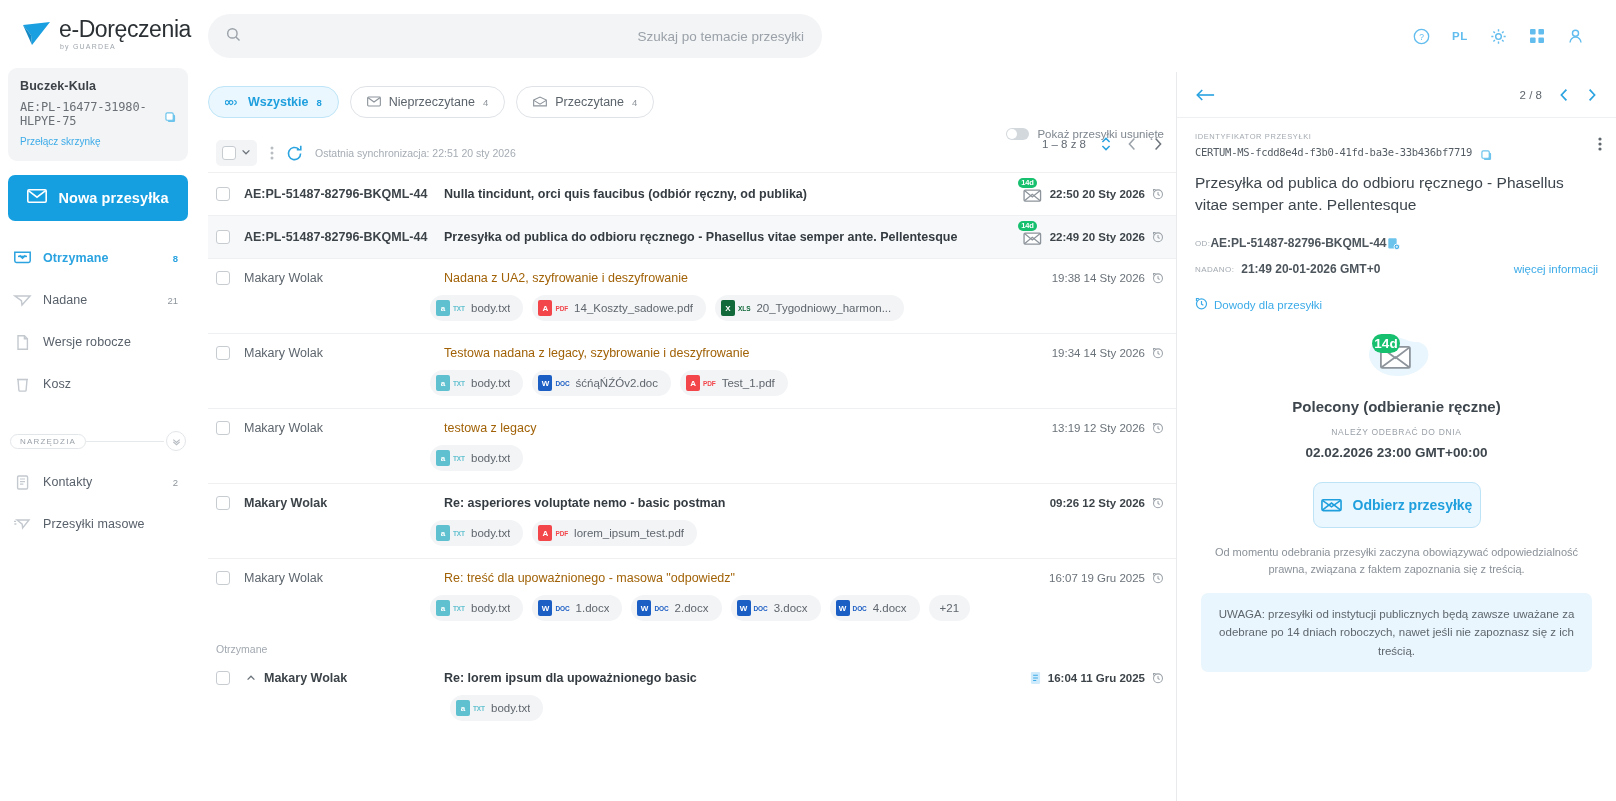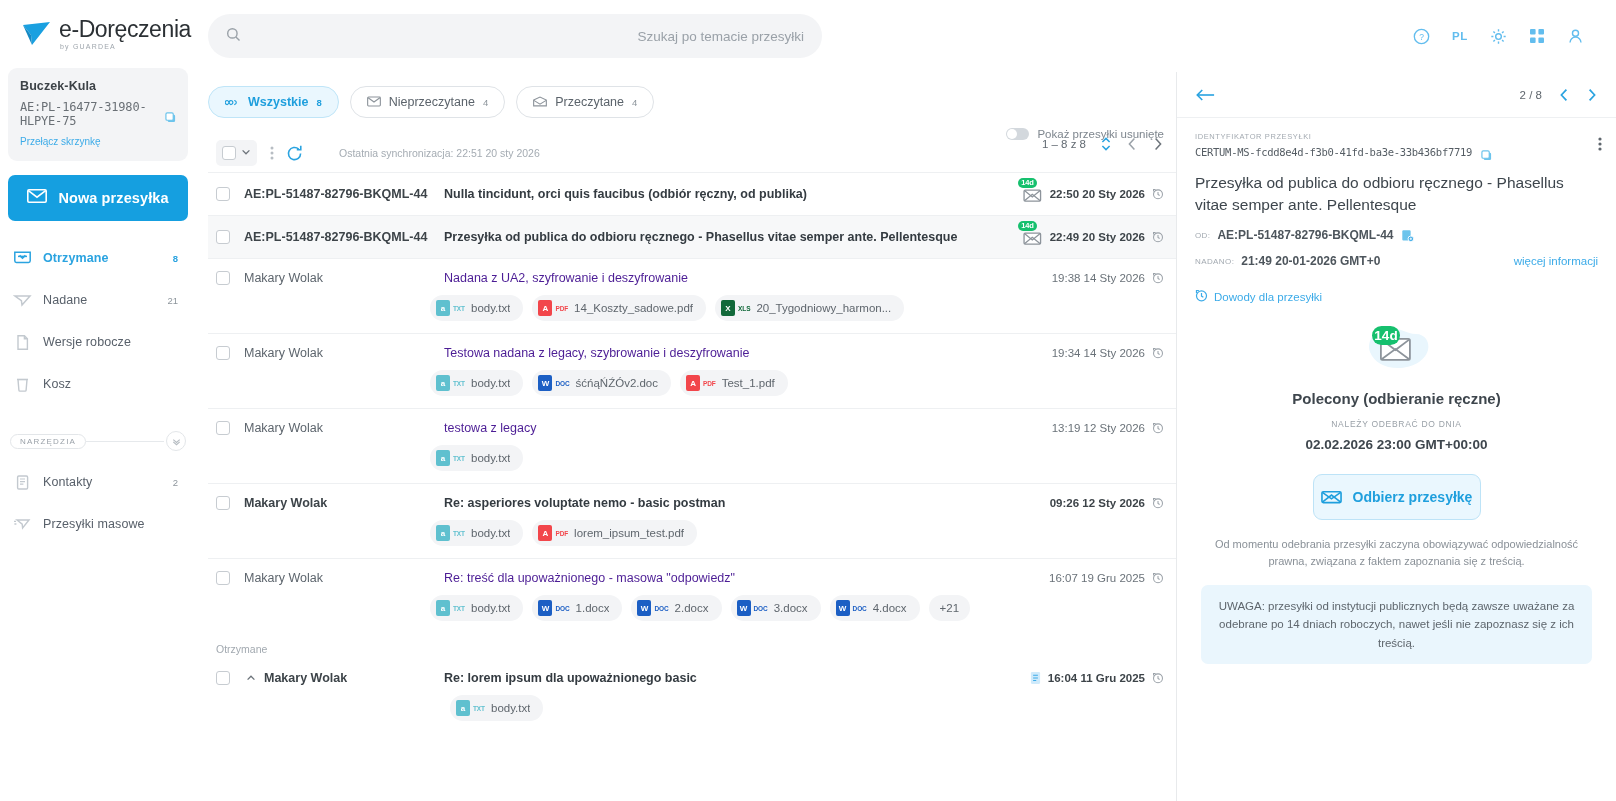--- a/index.html
+++ b/index.html
@@ -101,34 +101,34 @@
   }
   .switch { width: 23px; height: 12px; border-radius: 7px; background: #d3d8dd; position: relative; }
   .switch::after { content:''; position:absolute; left:1px; top:1px; width:10px; height:10px; border-radius:50%; background:#fff; }
   .deleted-toggle .t { font-size: 11.5px; color: #7e868e; }
 
   .listbar { display: flex; align-items: center; gap: 0; padding: 22px 0 0 8px; position: relative; }
   .sel-box { display:flex; align-items:center; gap:4px; background:#f3f4f6; border-radius:5px; padding:4px 5px 4px 6px; cursor:pointer;}
   .cbx { width: 14px; height: 14px; border: 1.4px solid #c7ccd1; border-radius: 3px; background:#fff; flex:0 0 14px;}
   .kebab { padding: 0 11px 0 13px; cursor: pointer; display:flex; }
   .refresh { cursor:pointer; display:flex; padding-right: 11px;}
-  .sync-txt { font-size: 10.5px; color: #a5acb3; margin-left: 24px; }
+  .sync-txt { font-size: 10.5px; color: #a5acb3; }
   .pager { position: absolute; right: 12px; top: 18px; display: flex; align-items: center; gap: 14px; }
   .pager .rng { font-size: 11.5px; color: #636b73; }
   .pg-ic { cursor: pointer; display:flex; }
 
   .rows { margin-top: 6px; }
   .row { border-top: 1px solid #eef0f2; padding: 12px 12px 12px 8px; position: relative; }
   .row.sel-row { background: #f7f8f9; }
   .row-main { display: flex; align-items: center; }
   .row-cbx { width: 14px; height: 14px; border: 1.4px solid #c7ccd1; border-radius: 3px; flex:0 0 14px; margin-right: 14px; background:#fff; cursor:pointer;}
   .row-chev { width: 14px; margin-right: 6px; display:flex; align-items:center; justify-content:center; cursor:pointer;}
   .row-sender { width: 200px; flex: 0 0 200px; font-size: 12.5px; color: #5d656d; letter-spacing: 0;}
   .row.unread .row-sender { font-weight: 700; color:#3d4449;}
-  .row-subject { flex: 1; font-size: 12.5px; color: #4c1d95; padding-right: 16px; }
+  .row-subject { flex: 1; font-size: 12.5px; color: #a16207; padding-right: 16px; }
   .row.unread .row-subject { font-weight: 700; color: #343b41; }
   .row-right { display: flex; align-items: center; gap: 7px; flex: 0 0 auto; }
   .row-date { font-size: 11.5px; color: #6a7279; }
   .row.unread .row-date { font-weight: 700; color:#3d4449; }
   .hist-ic { display:flex; cursor:pointer; }
 
   .badge-env { position: relative; width: 20px; height: 18px; display:flex; align-items:center; }
   .badge-14 {
     position: absolute; left: -5px; top: -7px; background: #16c06e; color: #fff;
     font-size: 7.5px; font-weight: 700; border-radius: 8px; padding: 1px 3.5px; line-height: 1.1;
@@ -154,21 +154,21 @@
   .back-ic { cursor: pointer; display:flex; }
   .det-nav { display: flex; align-items: center; gap: 16px; }
   .det-count { font-size: 11.5px; color: #5f666d; }
 
   .detail-body { padding: 14px 18px 0 18px; overflow: hidden; }
   .id-label { font-size: 7.5px; color: #a3aab1; letter-spacing: .6px; }
   .id-row { display: flex; align-items: center; gap: 9px; margin-top: 5px; }
   .id-val { font-family: "DejaVu Sans Mono", monospace; font-size: 10.5px; color: #555d64; letter-spacing: -0.3px; }
   .det-kebab { position: absolute; right: 14px; top: 136px; cursor: pointer; }
   .det-title { font-size: 15.5px; color: #3e464d; line-height: 1.42; margin-top: 14px; font-weight: 400;}
-  .meta-row { display: flex; align-items: center; gap: 7px; margin-top: 12px; }
+  .meta-row { display: flex; align-items: center; margin-top: 20px; }
   .meta-k { font-size: 8px; color: #a3aab1; letter-spacing: .4px; }
   .meta-v { font-size: 12px; color: #4d555c; font-weight: 700; }
   .meta-row2 { display: flex; align-items: center; margin-top: 12px; }
   .more-link { margin-left: auto; font-size: 11.5px; color: #3cabe8; cursor: pointer; }
   .evid { display: flex; align-items: center; gap: 6px; margin-top: 20px; cursor: pointer; }
   .evid .t { font-size: 11.5px; color: #3cabe8; }
 
   .status-block { text-align: center; margin-top: 12px; }
   .status-art { height: 62px; display: flex; align-items: center; justify-content: center; position: relative; }
   .status-title { font-size: 15px; color: #3e464d; font-weight: 700; margin-top: 10px; }

